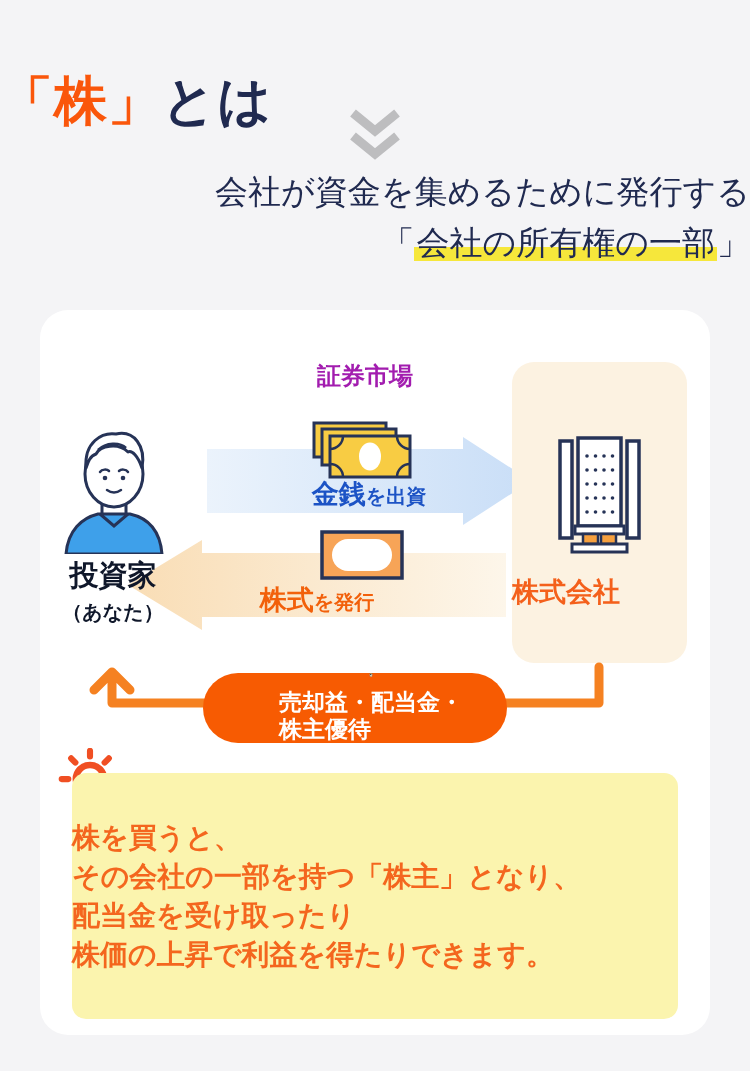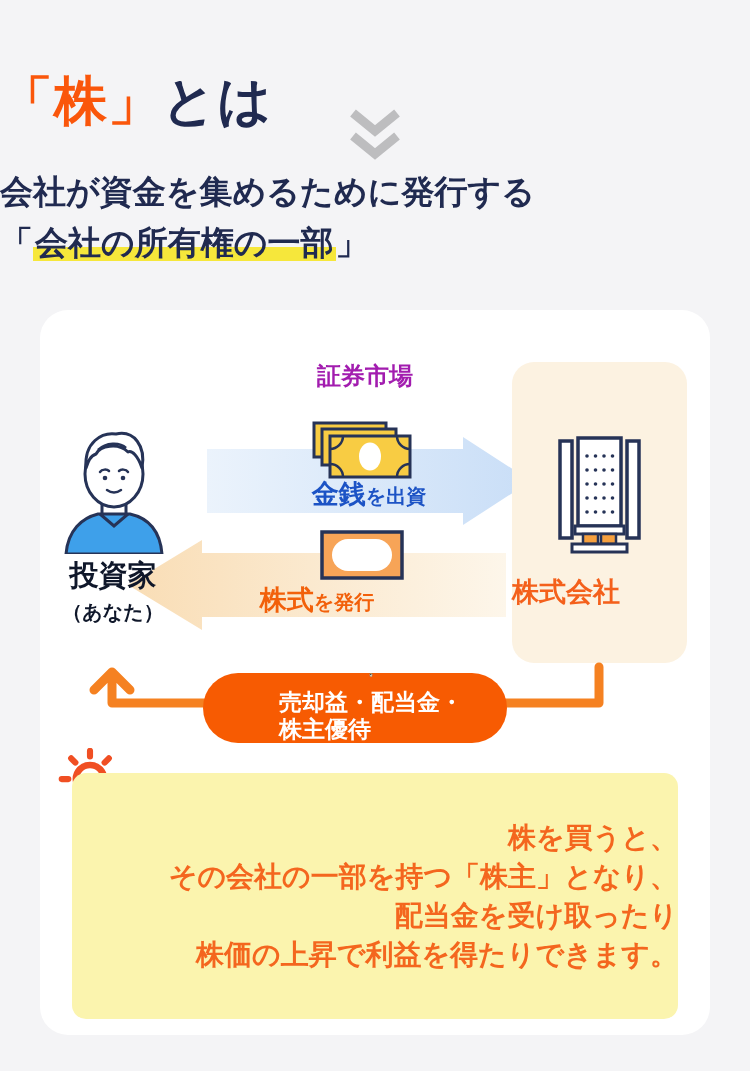--- a/index.html
+++ b/index.html
@@ -14,21 +14,21 @@
   
   .title{
     position:absolute;top:30px;left:0;width:100%;
     text-align:left;font-size:53px;font-weight:700;letter-spacing:1px;
     color:#202A50;
   }
   .title .accent{color:#FA560B;}
   .chevron-wrap{position:absolute;top:108px;left:0;width:100%;text-align:center;}
   .subtitle{
     position:absolute;top:166px;left:0;width:100%;
-    text-align:left;font-size:33px;font-weight:700;color:#202A50;line-height:1.55;
+    text-align:right;font-size:33px;font-weight:400;color:#202A50;line-height:1.55;
   }
   .hl{
     background:linear-gradient(to top,#F6E73B 38%,rgba(0,0,0,0) 38%);
     padding:0 2px;
   }
 
   
   .card{
     position:absolute;left:40px;top:310px;width:670px;height:725px;
     background:#FFFFFF;border-radius:28px;
@@ -74,21 +74,21 @@
     display:flex;align-items:center;box-sizing:border-box;padding-left:32px;gap:12px;flex-direction:column;
   }
   .returns-pill .txt{
     color:#FFFFFF;font-size:23px;font-weight:900;line-height:1.18;white-space:nowrap;
   }
 
   .bulb{position:absolute;left:18px;top:438px;}
   .note-box{
     position:absolute;left:32px;top:463px;width:606px;height:246px;
     background:#FBF4AE;border-radius:14px;
-    display:flex;flex-direction:column;align-items:flex-end;justify-content:center;
+    display:flex;flex-direction:column;align-items:flex-start;justify-content:center;
     text-align:center;color:#F4661E;
   }
   .note-line{font-size:28px;font-weight:700;line-height:1.42;}
   .note-line.strong{font-size:28px;font-weight:900;line-height:1.38;}
 </style>
 </head>
 <body>
 
 <div class="stage">
 

